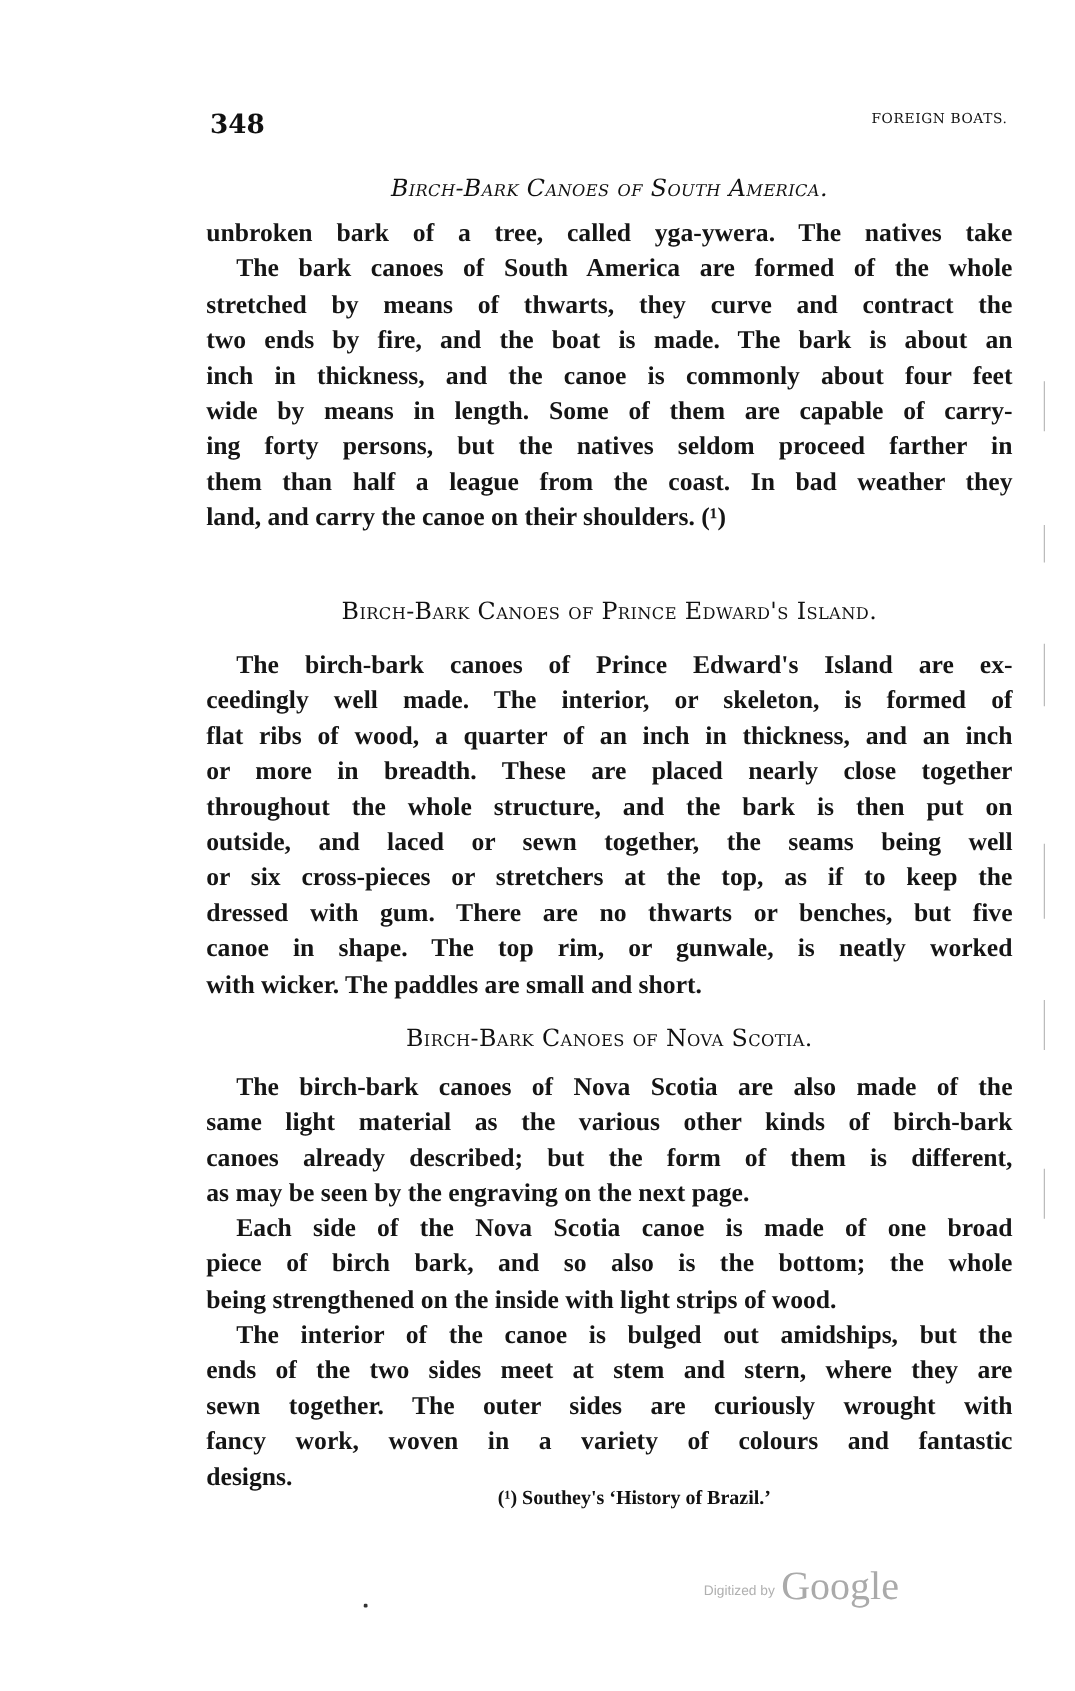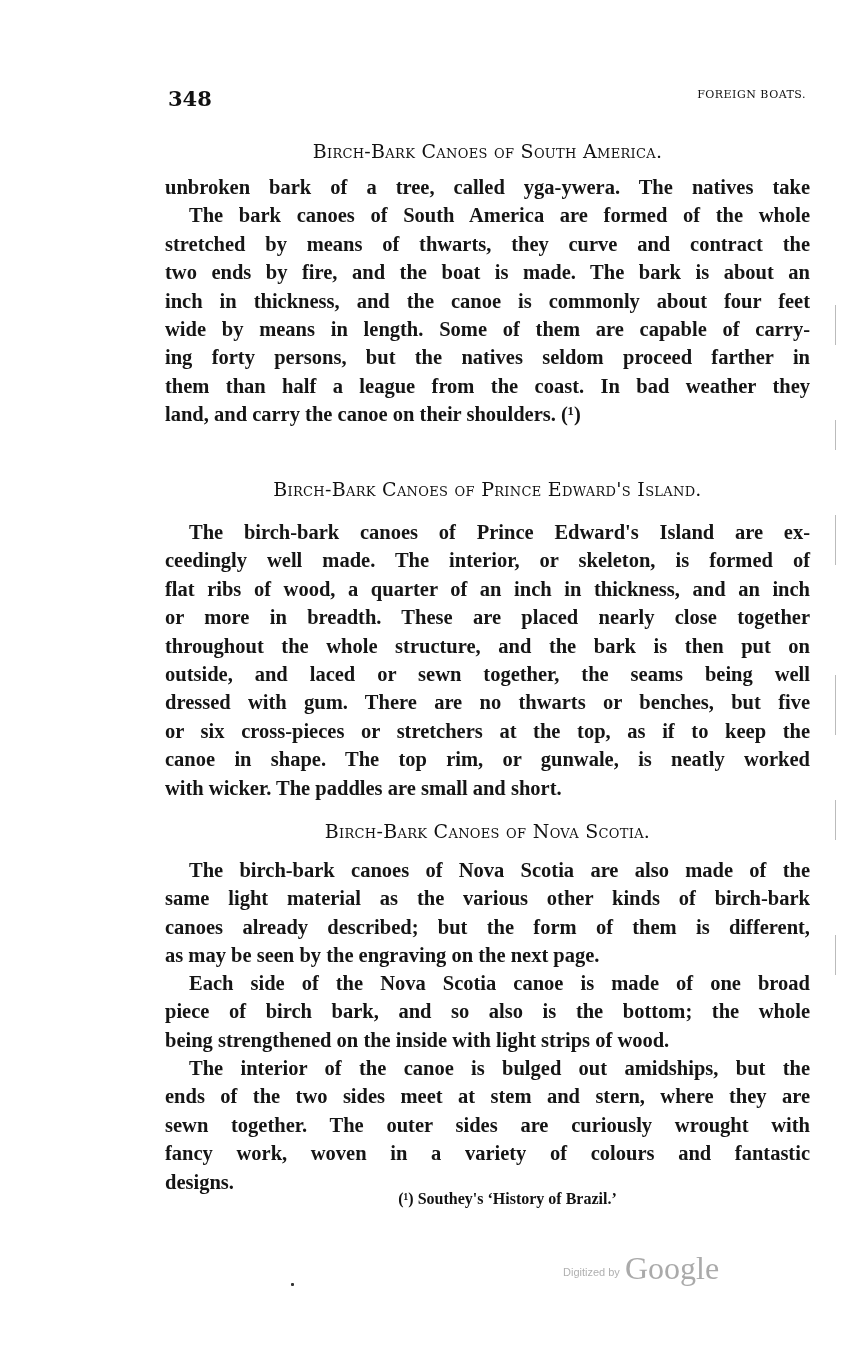--- a/index.html
+++ b/index.html
@@ -35,43 +35,43 @@
     .margin-mark { position: absolute; left: 835px; width: 1px; background: #bbb; }
   </style>
 </head>
 <body>
 
 <div class="page-header">
   <span class="page-number">348</span>
   <div class="running-head">FOREIGN BOATS.</div>
 </div>
 
-<h2 class="heading" style="top:140px;margin:0;">Birch-Bark Canoes of South America.</h2>
+<h2 class="heading" style="top:140px;margin:0;font-style:italic;">Birch-Bark Canoes of South America.</h2>
 <div class="para" style="top:173px;">
   <span class="line">unbroken bark of a tree, called yga-ywera. The natives take</span>
   <span class="line indent">The bark canoes of South America are formed of the whole</span>
   <span class="line">stretched by means of thwarts, they curve and contract the</span>
   <span class="line">two ends by fire, and the boat is made. The bark is about an</span>
   <span class="line">inch in thickness, and the canoe is commonly about four feet</span>
   <span class="line">wide by means in length. Some of them are capable of carry-</span>
   <span class="line">ing forty persons, but the natives seldom proceed farther in</span>
   <span class="line">them than half a league from the coast. In bad weather they</span>
   <span class="line last">land, and carry the canoe on their shoulders. (¹)</span>
 </div>
 
 <h2 class="heading" style="top:478px;margin:0;">Birch-Bark Canoes of Prince Edward's Island.</h2>
 <div class="para" style="top:518px;">
   <span class="line indent">The birch-bark canoes of Prince Edward's Island are ex-</span>
   <span class="line">ceedingly well made. The interior, or skeleton, is formed of</span>
   <span class="line">flat ribs of wood, a quarter of an inch in thickness, and an inch</span>
   <span class="line">or more in breadth. These are placed nearly close together</span>
   <span class="line">throughout the whole structure, and the bark is then put on</span>
   <span class="line">outside, and laced or sewn together, the seams being well</span>
+  <span class="line">or six cross-pieces or stretchers at the top, as if to keep the</span>
   <span class="line">dressed with gum. There are no thwarts or benches, but five</span>
-  <span class="line">or six cross-pieces or stretchers at the top, as if to keep the</span>
   <span class="line">canoe in shape. The top rim, or gunwale, is neatly worked</span>
   <span class="line last">with wicker. The paddles are small and short.</span>
 </div>
 
 <h2 class="heading" style="top:820px;margin:0;">Birch-Bark Canoes of Nova Scotia.</h2>
 <div class="para" style="top:856px;">
   <span class="line indent">The birch-bark canoes of Nova Scotia are also made of the</span>
   <span class="line">same light material as the various other kinds of birch-bark</span>
   <span class="line">canoes already described; but the form of them is different,</span>
   <span class="line last">as may be seen by the engraving on the next page.</span>

